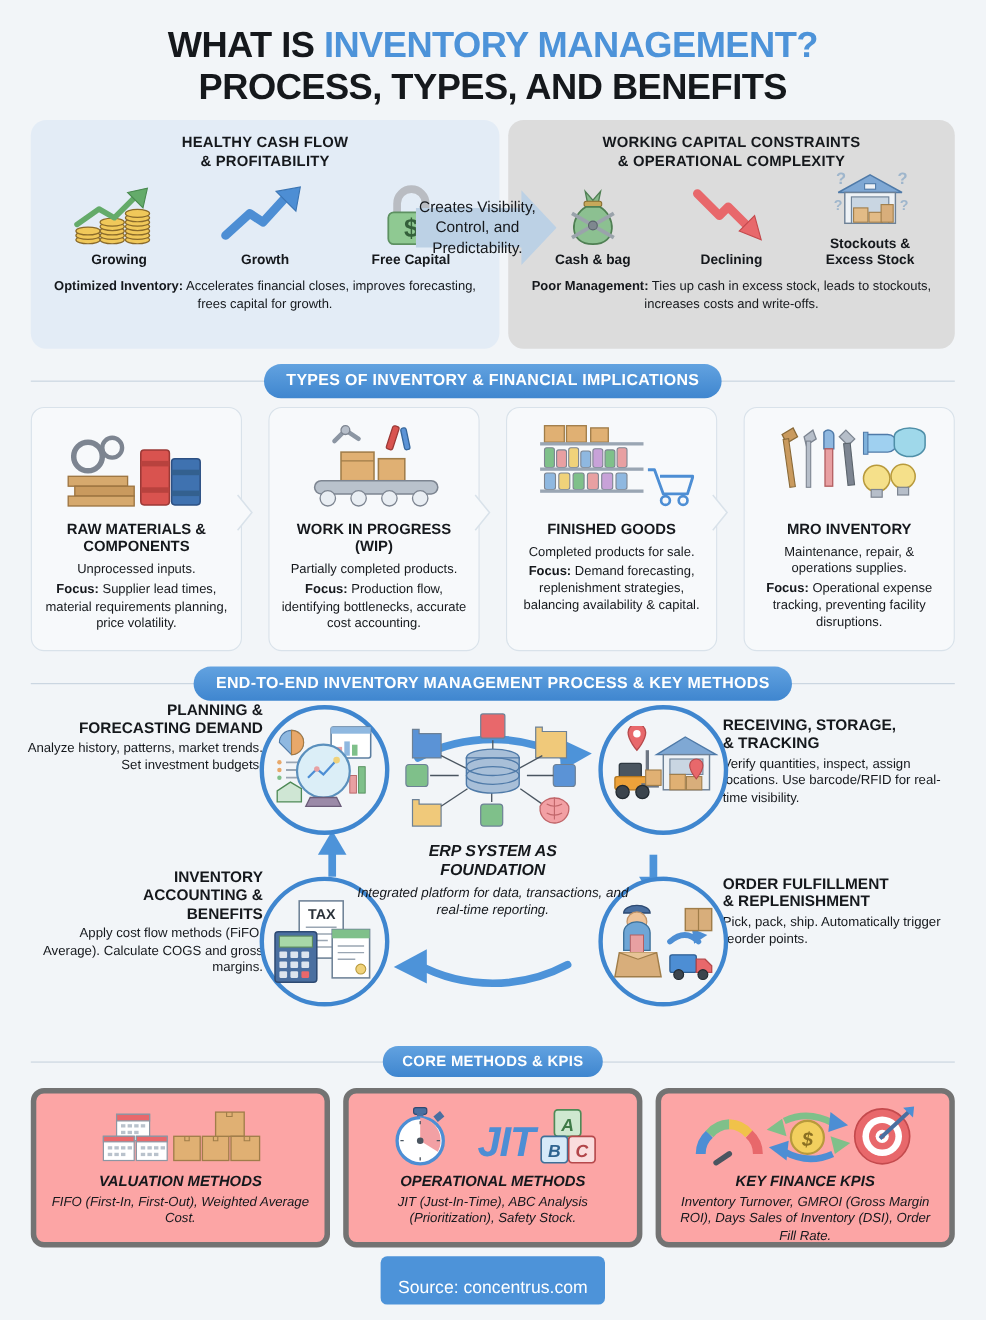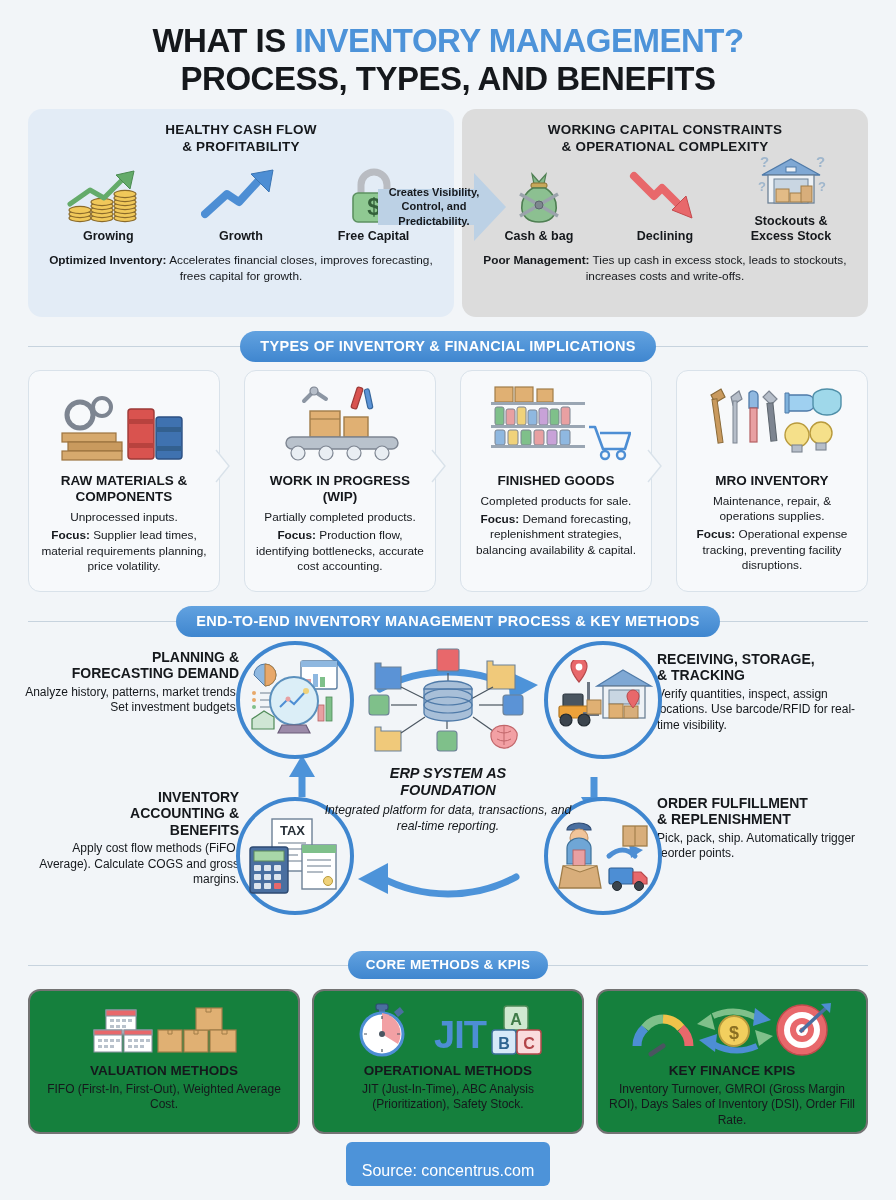--- a/index.html
+++ b/index.html
@@ -29,21 +29,21 @@
   .icon-cap { font-size: 12.5px; font-weight: bold; margin-top: 5px; line-height: 1.15; }
   .panel-note { text-align: center; font-size: 11.8px; line-height: 1.35; margin-top: 10px; padding: 0 6px; }
   .panel-note b { font-weight: bold; }
 
   .arrow-callout {
     position: absolute; left: 378px; top: 60px; width: 128px; height: 76px;
     z-index: 5; display: flex; align-items: center; justify-content: center;
   }
   .arrow-callout .arrow-bg { position: absolute; inset: 0; }
   .arrow-callout .txt {
-    position: relative; font-size: 11px; font-weight: bold; text-align: center;
+    position: relative; font-size: 14px; font-weight: normal; text-align: center;
     line-height: 1.3; padding-right: 16px;
   }
 
   
   .pill-wrap { position: relative; text-align: center; margin: 14px 0 0; }
   .pill-wrap::before {
     content: ""; position: absolute; left: 28px; right: 28px; top: 50%;
     height: 1px; background: #c7d3de;
   }
   .pill {
@@ -65,42 +65,42 @@
   .tcard .lead { font-size: 11.8px; margin-top: 5px; line-height: 1.3; }
   .tcard .focus { font-size: 11.8px; margin-top: 3px; line-height: 1.3; }
   .tcard .focus b { font-weight: bold; }
   .chev { position: absolute; right: -12px; top: 78px; z-index: 4; }
 
   
   .process { position: relative; height: 300px; padding: 6px 28px 0; }
   .proc-text { position: absolute; width: 215px; }
   .proc-text h3 { font-size: 14px; font-weight: bold; line-height: 1.18; }
   .proc-text p { font-size: 12px; line-height: 1.3; margin-top: 3px; }
-  .pt-tl { left: 24px; top: 12px; text-align: right; }
+  .pt-tl { left: 24px; top: 0; text-align: right; }
   .pt-bl { left: 24px; top: 152px; text-align: right; }
   .pt-tr { right: 24px; top: 14px; text-align: left; }
   .pt-br { right: 24px; top: 158px; text-align: left; }
 
   .center-stage { position: absolute; left: 316px; top: 4px; width: 264px; text-align: center; font-style: italic; }
   .center-stage h3 { font-size: 14.5px; font-weight: bold; line-height: 1.18; margin-top: 2px; }
   .center-stage p { font-size: 12.2px; line-height: 1.32; margin-top: 3px; }
 
   .circ { position: absolute; width: 118px; height: 118px; border-radius: 50%;
           border: 4px solid #3f86cf; background: #f2f5f8;
           display: flex; align-items: center; justify-content: center; }
   .c-tl { left: 236px; top: 4px; }
   .c-tr { left: 544px; top: 4px; }
   .c-bl { left: 236px; top: 160px; }
   .c-br { left: 544px; top: 160px; }
 
   
   .bottom { display: flex; padding: 10px 28px 0; gap: 12px; height: 155px; }
   .bcard {
-    flex: 1; background: #15803d; border: 2px solid #737373; border-radius: 12px;
-    padding: 10px 10px 12px; text-align: center;
+    flex: 1; background: #fca5a5; border: 5px solid #737373; border-radius: 12px;
+    padding: 10px 10px 12px; text-align: center; font-style: italic;
   }
   .bcard .art { height: 58px; display: flex; align-items: center; justify-content: center; }
   .bcard h3 { font-size: 13.5px; font-weight: bold; margin-top: 4px; }
   .bcard p { font-size: 12px; line-height: 1.32; margin-top: 4px; }
 
   .source-wrap { text-align: center; margin-top: 8px; }
   .source {
     display: inline-block; background: #4d93d9; color: #fff;
     font-size: 16px; padding: 20px 16px 6px; border-radius: 6px;
   }

